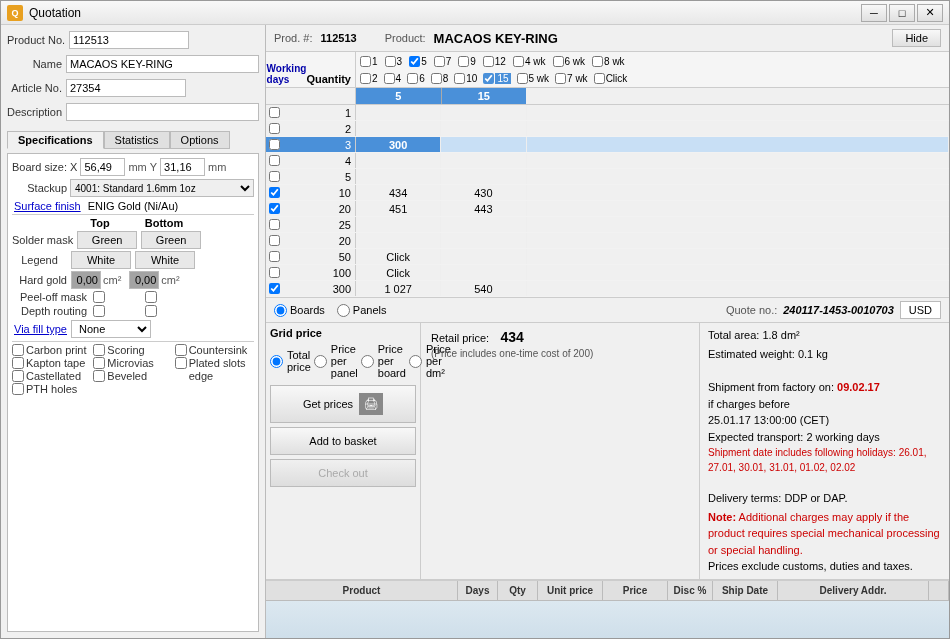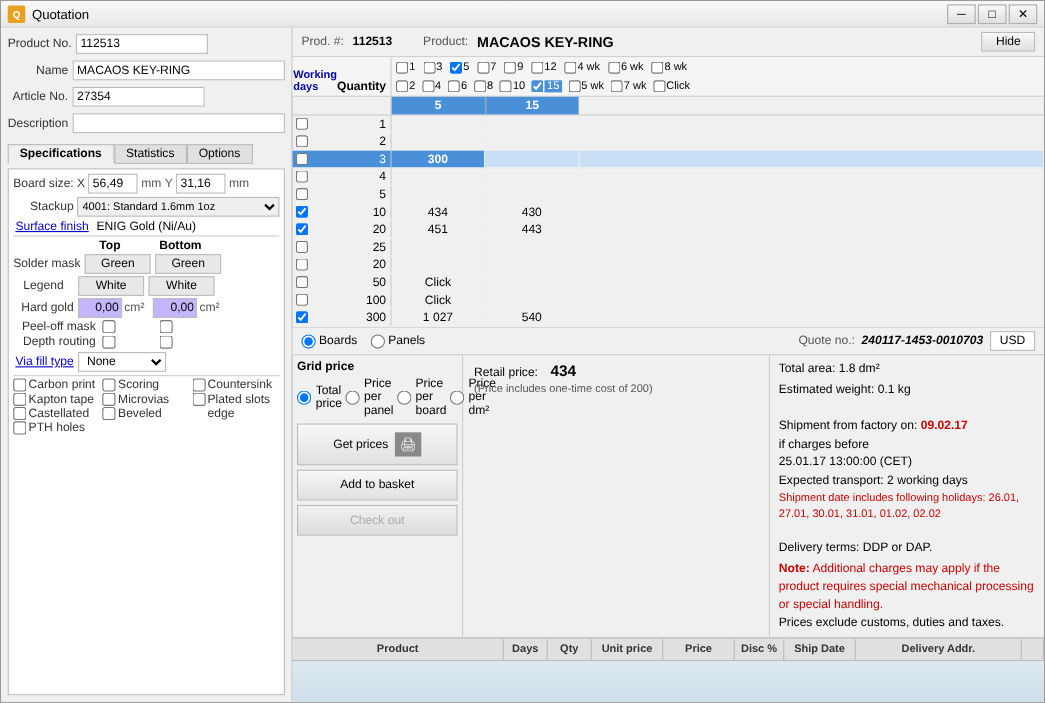--- a/index.html
+++ b/index.html
@@ -78,21 +78,21 @@
     .holiday-note { color: #cc0000; font-size: 10px; }
     
     
     .left-bottom { margin-top: auto; border-top: 1px solid #bbb; padding-top: 4px; display: flex; align-items: center; gap: 4px; }
     
     .separator { height: 1px; background: #ccc; margin: 2px 0; }
     
     .hard-gold-row { display: flex; align-items: center; gap: 4px; margin: 2px 0; }
     .hg-label { min-width: 55px; text-align: right; color: #333; }
     .hg-pair { display: flex; align-items: center; gap: 2px; }
-    .hg-input { width: 40px; border: 1px solid #bbb; background: #c4b5fd; padding: 1px 2px; height: 18px; text-align: right; }
+    .hg-input { width: 30px; border: 1px solid #bbb; background: #a3a3a3; padding: 1px 2px; height: 18px; text-align: right; }
     .hg-unit { color: #555; }
     
     .right-main { flex: 1; display: flex; flex-direction: column; }
     
     .grid-wrapper { display: flex; flex-direction: column; border-bottom: 1px solid #ccc; }
     
     .header-days-row { display: flex; height: 36px; background: #f5f5f5; border-bottom: 1px solid #ccc; }
     
     .hdr-qty { width: 90px; border-right: 1px solid #ccc; padding: 2px 4px; display: flex; flex-direction: row; justify-content: flex-end; align-items: flex-end; }
     .hdr-working { font-weight: bold; color: #0000aa; font-size: 10px; }

